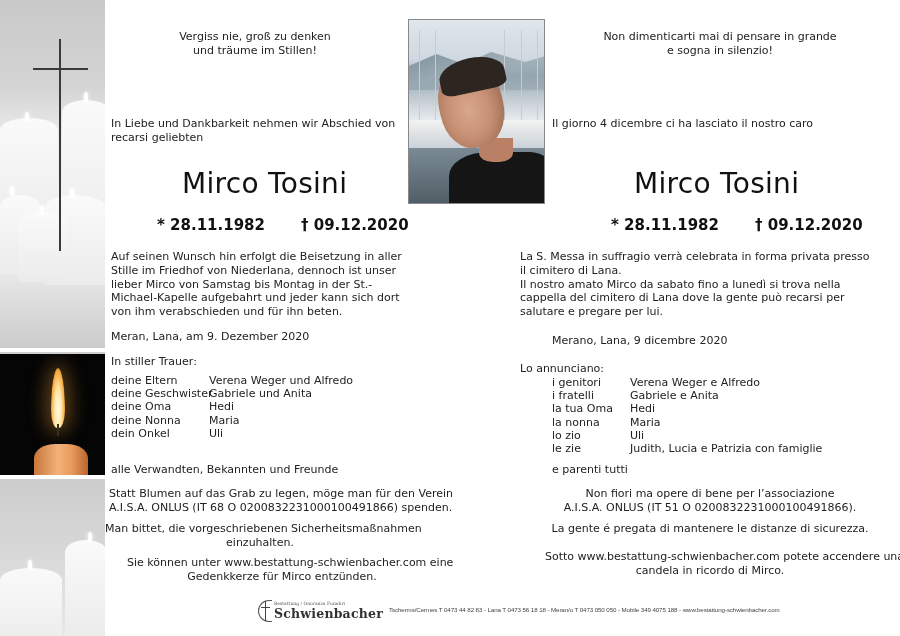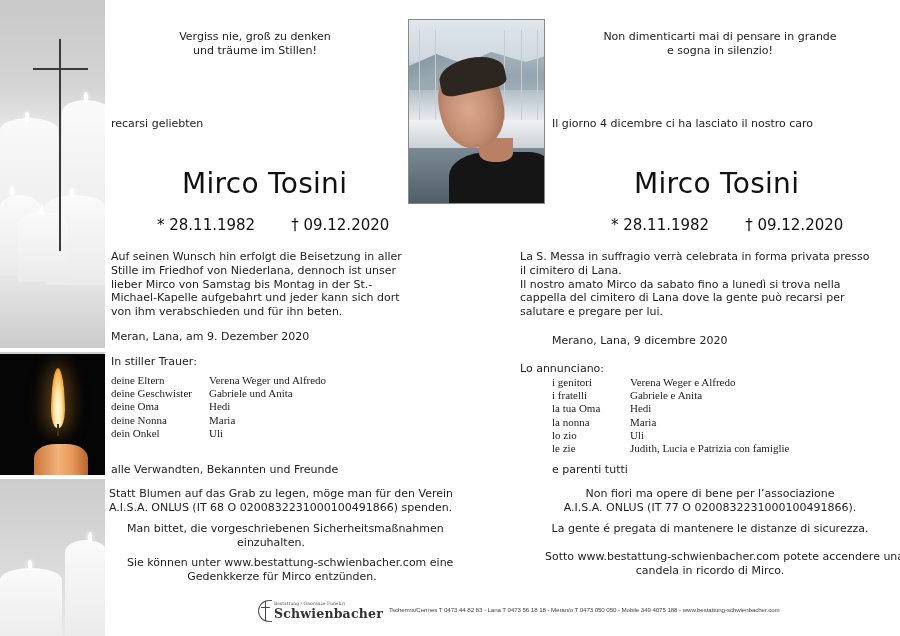--- a/index.html
+++ b/index.html
@@ -23,25 +23,25 @@
   .cwick { position:absolute; left:57px; top:70px; width:2px; height:12px; background:#332; }
   .strip-bottom { position:absolute; left:0; top:480px; width:105px; height:156px;
     background:linear-gradient(180deg,#cdcdcd,#d6d6d6 40%,#e8e8e8); overflow:hidden; }
   .sep { position:absolute; left:0; width:105px; height:4px; background:#fff; }
 
   
   .t { position:absolute; font-size:11px; line-height:13.5px; color:#222; white-space:nowrap; }
   .center { text-align:center; }
   .name { position:absolute; font-size:28px; line-height:32px; color:#111; font-family:"DejaVu Sans", sans-serif; letter-spacing:0.3px; }
   .dates { position:absolute; font-size:15px; line-height:18px; color:#111; }
-  .dates span { margin-right:36px; }
+  .dates span { margin-right:36px;font-weight:bold; }
   .dates span:last-child { margin-right:0; }
   .body-text { position:absolute; font-size:11px; line-height:13.8px; white-space:normal; }
 
-  .rel { position:absolute; font-size:11px; line-height:13.2px;font-family:Liberation Serif, serif; }
+  .rel { position:absolute; font-size:11px; line-height:13.2px; }
   .rel .row { display:flex; white-space:nowrap; }
   .rel .k { display:inline-block; }
   .rel-de .k { width:98px; }
   .rel-it .k { width:78px; }
 
   
   .photo { position:absolute; left:408px; top:19px; width:137px; height:185px; border:1px solid #888; overflow:hidden;
     background:linear-gradient(180deg,#dfe6ec 0%, #cfd8e0 22%, #8ea0ae 30%, #b8c3cb 40%, #e9ecef 55%, #7e8d97 72%, #5c6a72 100%); }
   .ph-mount { position:absolute; left:0; top:30px; width:137px; height:40px;
     background:linear-gradient(160deg,#7d8f9a 0%, #99a9b2 40%, rgba(150,165,175,0.6) 100%); clip-path:polygon(0 40%,20% 10%,40% 35%,60% 5%,85% 30%,100% 15%,100% 100%,0 100%); }
@@ -98,20 +98,21 @@
     <div class="wflame" style="left:28px;top:80px;"></div>
   </div>
 </div>
 
 <div class="t center" style="left:150px;top:30px;width:210px;">
   <div>Vergiss nie, groß zu denken</div>
   <div>und träume im Stillen!</div>
 </div>
 
 <div class="t" style="left:111px;top:117px;">
+  <div>In Liebe und Dankbarkeit nehmen wir Abschied von</div>
   <div>recarsi geliebten</div>
 </div>
 
 <div class="name" style="left:182px;top:168px;">Mirco Tosini</div>
 
 <div class="dates" style="left:157px;top:216px;">
   <span>* 28.11.1982</span><span>† 09.12.2020</span>
 </div>
 
 <div class="body-text" style="left:111px;top:250px;width:296px;">Auf seinen Wunsch hin erfolgt die Beisetzung in aller Stille im Friedhof von Niederlana, dennoch ist unser lieber Mirco von Samstag bis Montag in der St.-Michael-Kapelle aufgebahrt und jeder kann sich dort von ihm verabschieden und für ihn beten.</div>
@@ -143,21 +144,21 @@
     </div>
 </div>
 
 <div class="t" style="left:111px;top:463px;">alle Verwandten, Bekannten und Freunde</div>
 
 <div class="t center" style="left:109px;top:487px;width:310px;">
   <div>Statt Blumen auf das Grab zu legen, möge man für den Verein</div>
   <div>A.I.S.A. ONLUS (IT 68 O 0200832231000100491866) spenden.</div>
 </div>
 
-<div class="t center" style="left:105px;top:522px;width:310px;padding-left:22px;">
+<div class="t center" style="left:105px;top:522px;width:310px;">
   <div>Man bittet, die vorgeschriebenen Sicherheitsmaßnahmen</div>
   <div>einzuhalten.</div>
 </div>
 
 <div class="t center" style="left:105px;top:556px;width:310px;margin-left:22px;">
   <div>Sie können unter www.bestattung-schwienbacher.com eine</div>
   <div>Gedenkkerze für Mirco entzünden.</div>
 </div>
 
 <div class="photo">
@@ -224,21 +225,21 @@
   <div class="row">
       <span class="k">le zie</span>
       <span>Judith, Lucia e Patrizia con famiglie</span>
     </div>
 </div>
 
 <div class="t" style="left:552px;top:463px;">e parenti tutti</div>
 
 <div class="t center" style="left:545px;top:487px;width:330px;">
   <div>Non fiori ma opere di bene per l’associazione</div>
-  <div>A.I.S.A. ONLUS (IT 77 O 0200832231000100491866).</div>
+  <div>A.I.S.A. ONLUS (IT 51 O 0200832231000100491866).</div>
 </div>
 
 <div class="t center" style="left:545px;top:522px;width:330px;">La gente é pregata di mantenere le distanze di sicurezza.</div>
 
 <div class="t center" style="left:545px;top:550px;width:330px;">
   <div>Sotto www.bestattung-schwienbacher.com potete accendere una</div>
   <div>candela in ricordo di Mirco.</div>
 </div>
 
 <div class="footer">

